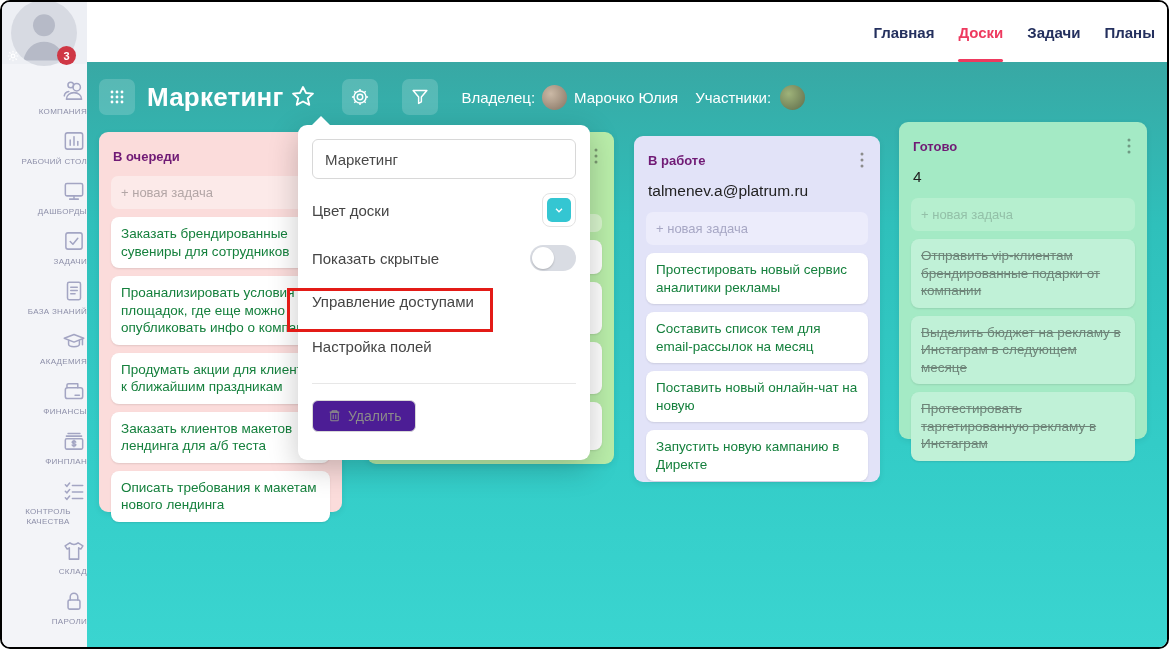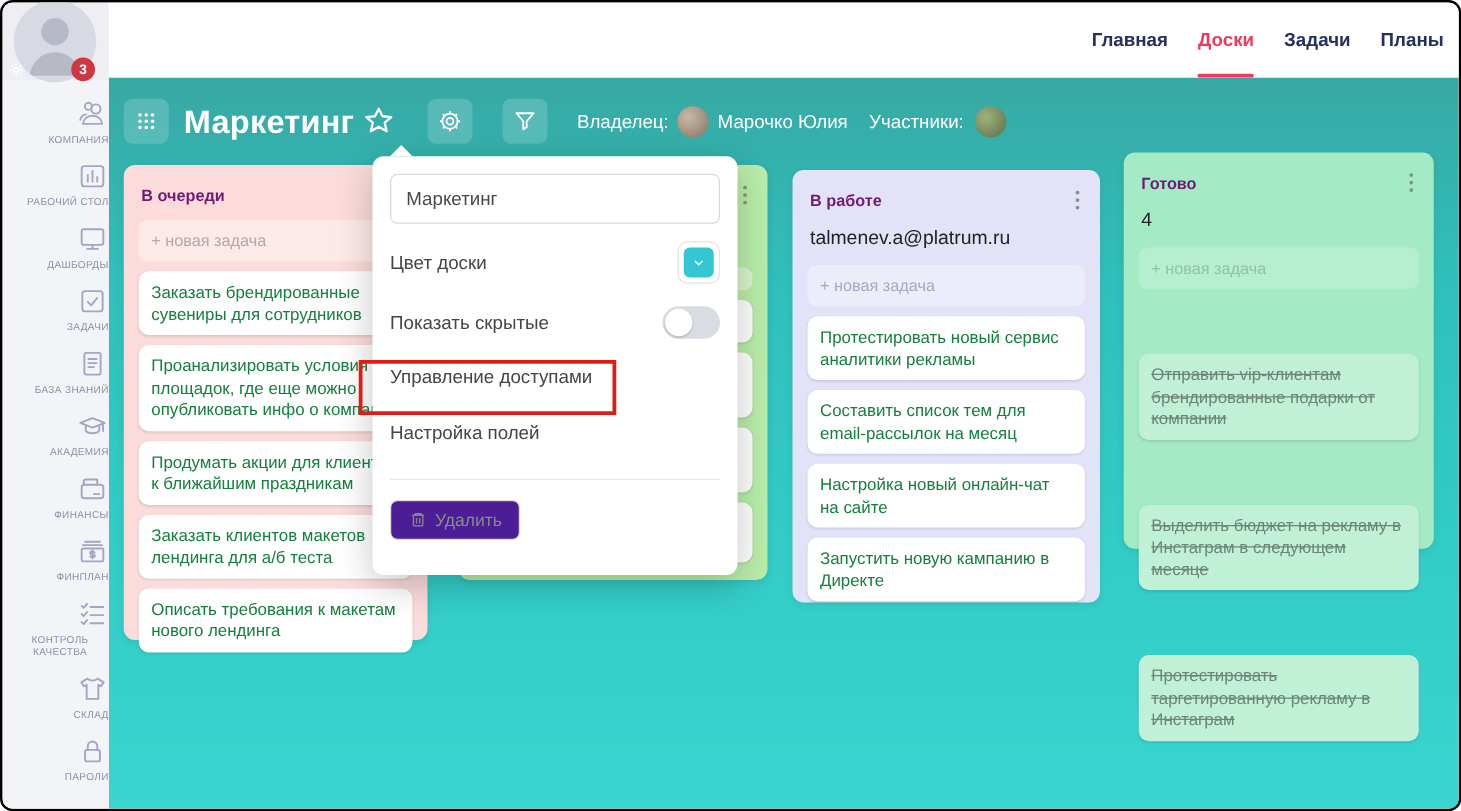--- a/index.html
+++ b/index.html
@@ -56,21 +56,21 @@
   .col-desc { font-size:15.5px; color:#222; padding:2px 2px 4px 2px; }
   .col-spacer { height:30px; }
 
   .add-strip { border-radius:7px; padding:9px 10px; font-size:13px; cursor:pointer; }
   .col-queue .add-strip { background:#fceae9; color:#b3a6a6; }
   .col-hidden .add-strip { background:#d8f5cd; color:#9cbf90; }
   .col-progress .add-strip { background:#ececfb; color:#a7a7c4; }
   .col-done .add-strip { background:#b6efcf; color:#93c0a8; }
 
   .card { background:#fff; border-radius:8px; padding:8px 10px; font-size:13.5px; line-height:1.3; color:#15803d; box-shadow:0 1px 2px rgba(0,0,0,.10); cursor:pointer; }
-  .col-done .card { background:#c0f1d7; color:#6e8579; text-decoration:line-through;margin-top:44px; }
+  .col-done .card { background:#c0f1d7; color:#6e8579; text-decoration:line-through; }
   .ghost-1 { min-height:34px; } .ghost-2 { min-height:52px; } .ghost-3 { min-height:52px; } .ghost-4 { min-height:48px; }
 
   
   .dropdown { position:absolute; left:211px; top:63px; width:292px; height:335px; background:#fff; border-radius:9px;
     box-shadow:0 8px 30px rgba(0,0,0,.22); z-index:30; padding:14px; display:flex; flex-direction:column; }
   .dropdown .caret { position:absolute; left:14px; top:-9px; width:0; height:0; border-left:9px solid transparent; border-right:9px solid transparent; border-bottom:9px solid #fff; }
   .menu-input { width:100%; height:40px; border:1px solid #d8d8d8; border-radius:6px; padding:0 12px; font-size:15px; color:#4a4a4a; font-family:"Liberation Sans",sans-serif; outline:none; }
   .menu-row { display:flex; align-items:center; justify-content:space-between; height:34px; margin-top:14px; }
   .menu-label { font-size:15px; color:#454545; }
   .menu-item { font-size:15px; color:#454545; padding:12px 0 10px 0; margin-top:6px; cursor:pointer; }
@@ -295,21 +295,21 @@
               <circle cx="2" cy="2" r="1.5"></circle>
               <circle cx="2" cy="8" r="1.5"></circle>
               <circle cx="2" cy="14" r="1.5"></circle>
             </svg>
         </span>
       </div>
       <div class="col-desc">talmenev.a@platrum.ru</div>
       <div class="add-strip">+ новая задача</div>
       <div class="card">Протестировать новый сервис аналитики рекламы</div>
       <div class="card">Составить список тем для email-рассылок на месяц</div>
-      <div class="card">Настройка новый онлайн-чат на сайте</div>
+      <div class="card">Поставить новый онлайн-чат на новую</div>
       <div class="card">Запустить новую кампанию в Директе</div>
     </div>
 
     <div class="column col-done">
       <div class="col-header">
         <span class="col-title">Готово</span>
         <span class="dots-btn">
           <svg width="4" height="16" viewBox="0 0 4 16" fill="#6f9a83">
               <circle cx="2" cy="2" r="1.5"></circle>
               <circle cx="2" cy="8" r="1.5"></circle>

